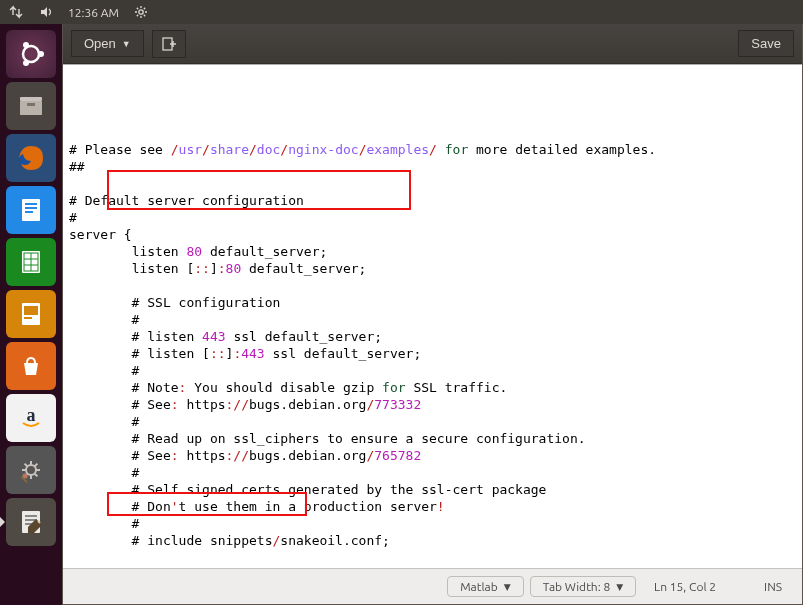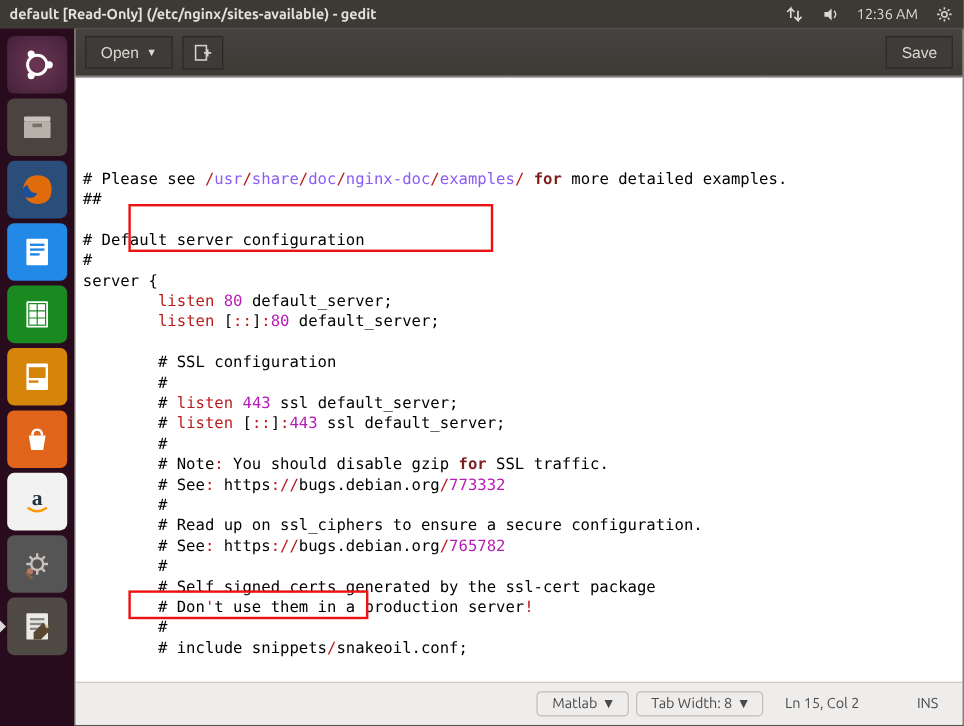--- a/index.html
+++ b/index.html
@@ -111,23 +111,23 @@
   line-height: 17px;
   padding: 8px 0 8px 6px;
   color: #000;
   overflow: hidden;
   white-space: pre;
   position: relative;
   border-top: 1px solid #b0acac;
 }
 .editor .c1 { color: #8b5cf6; } 
 .editor .c2 { color: #b81c1c; } 
-.editor .c3 { color: #7f1d1d; font-weight: bold; } 
+.editor .c3 { color: #14532d; font-weight: normal; } 
 .editor .c4 { color: #b81cb8; } 
-.editor .c5 { color: #b91c1c; } 
+.editor .c5 { color: #000000; } 
 
 .redbox {
   position: absolute;
   border: 2px solid #e11;
   pointer-events: none;
 }
 
 .statusbar {
   height: 36px;
   background: #efedec;
@@ -158,21 +158,20 @@
   color: rgba(0,0,0,0.12);
   font-size: 12px;
   font-family: sans-serif;
 }
 .tri { font-size: 9px; }
 </style>
 </head>
 <body>
 
 <div class="topbar">
-  <span class="topbar-title">default [Read-Only] (/etc/nginx/sites-available) - gedit</span>
   <div class="topbar-right">
     <span class="topbar-icon">
       <svg width="14" height="14" viewBox="0 0 14 14">
           <path d="M4 10 L4 2 L1 5 M4 2 L7 5 M10 4 L10 12 L7 9 M10 12 L13 9" stroke="#ddd9d2" stroke-width="1.4" fill="none"></path>
         </svg>
     </span>
     <span class="topbar-icon">
       <svg width="14" height="14" viewBox="0 0 14 14">
           <path d="M2 5 L5 5 L8 2 L8 12 L5 9 L2 9 Z" fill="#ddd9d2"></path>
           <path d="M10 4 Q13 7 10 10" stroke="#ddd9d2" stroke-width="1.2" fill="none"></path>

